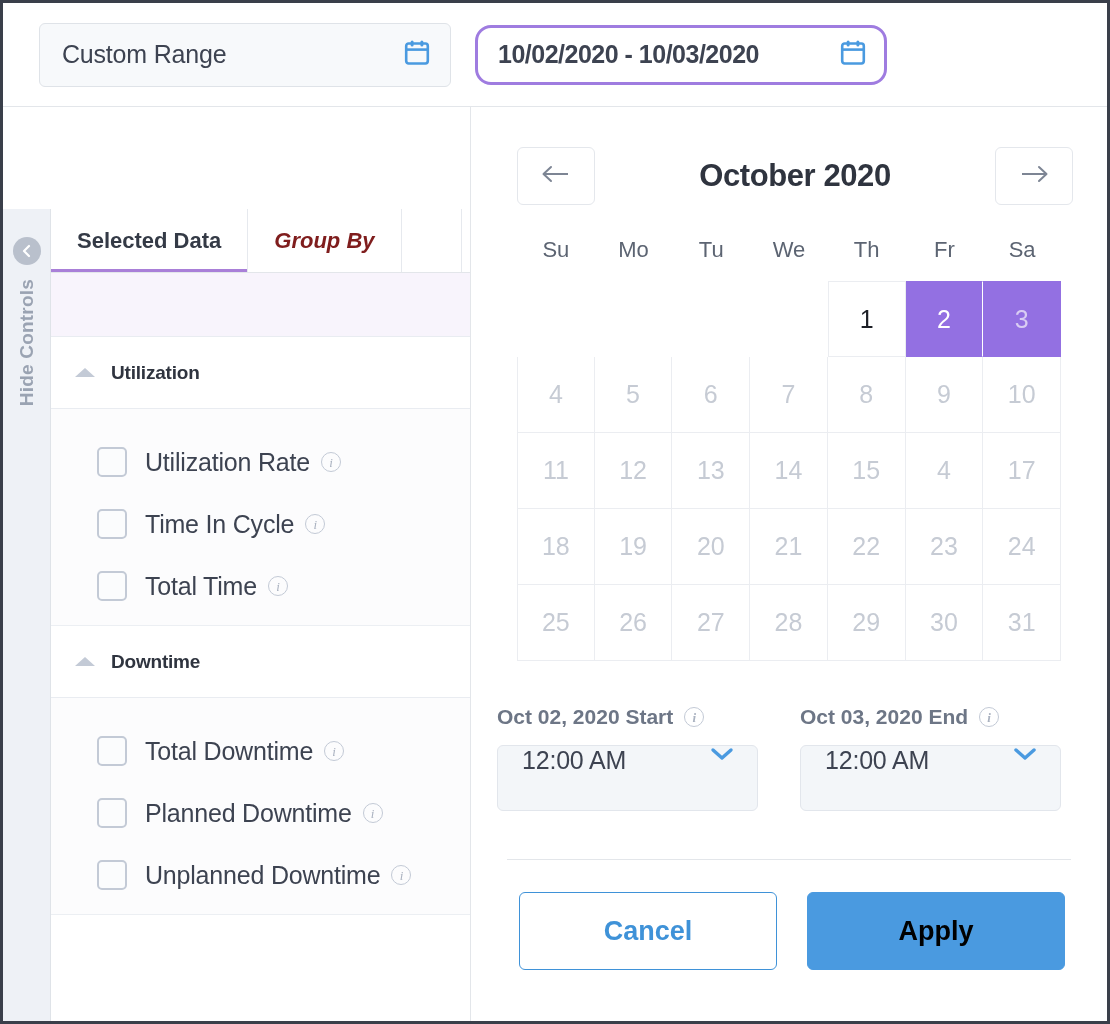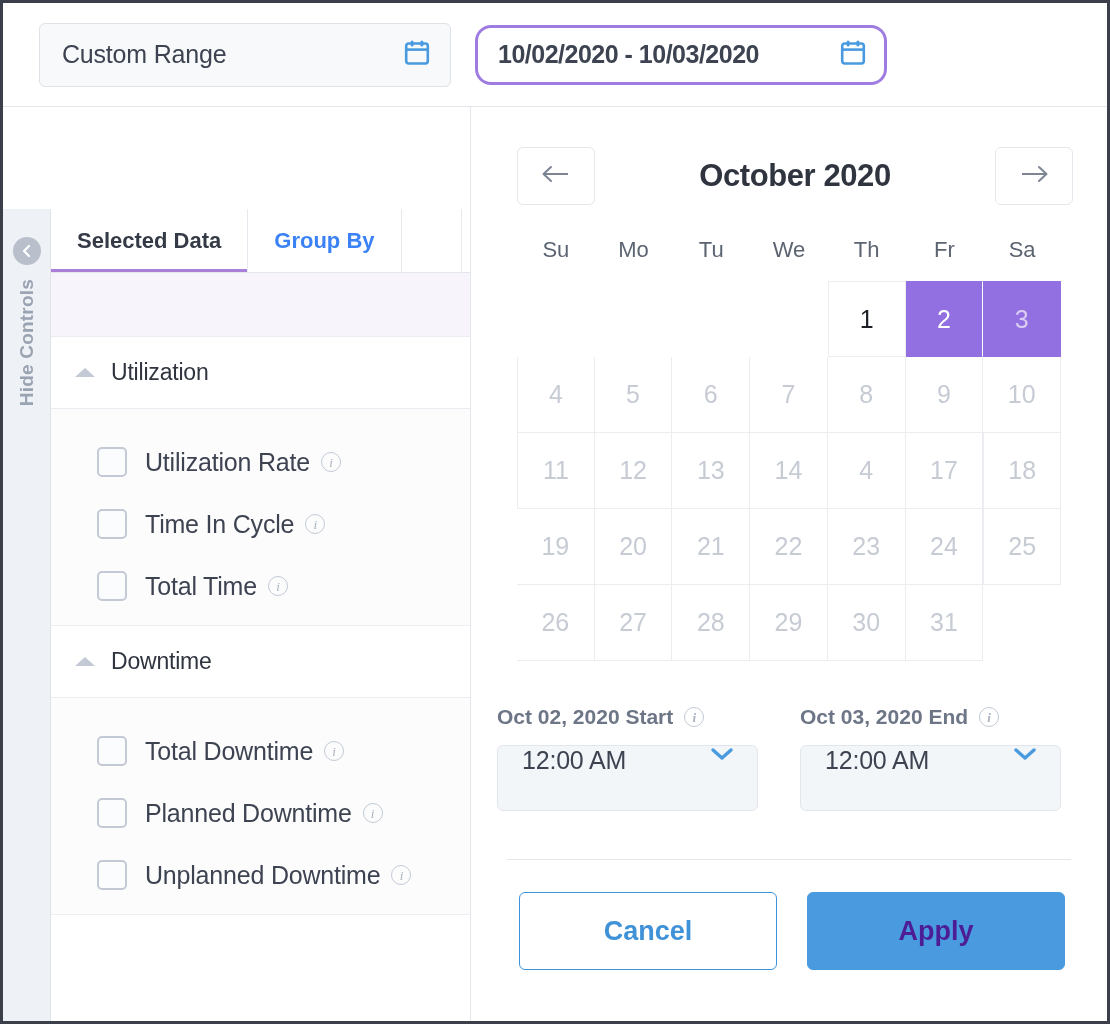--- a/index.html
+++ b/index.html
@@ -126,21 +126,21 @@
     font-size: 22px;
     font-weight: bold;
     border-right: 1px solid #e6e9ee;
     padding: 0 26px;
     position: relative;
   }
   .tab.active {
     color: #343a46;
     box-shadow: inset 0 -3px 0 0 #a97fd8;
   }
-  .tab.inactive { color: #3b82f6; }
+  .tab.inactive { color: #7f1d1d; font-style: italic; }
   .tab.blank { width: 60px; }
 
   .collapse-row {
     height: 64px;
     background: #f8f4fc;
     border-bottom: 1px solid #e9ecf1;
     display: flex;
     align-items: center;
     justify-content: flex-end;
     padding-right: 10px;
@@ -162,22 +162,22 @@
   }
   .caret {
     width: 0; height: 0;
     border-left: 10px solid transparent;
     border-right: 10px solid transparent;
     border-bottom: 9px solid #c3cad6;
     margin-right: 16px;
     flex: 0 0 auto;
   }
   .section-title {
-    font-size: 23px;
-    font-weight: normal;
+    font-size: 19px;
+    font-weight: bold;
     color: #2f343f;
     letter-spacing: -0.2px;
   }
   .section-actions {
     margin-left: auto;
     display: flex;
     align-items: baseline;
     gap: 10px;
     font-size: 22px;
     font-weight: bold;
@@ -354,21 +354,21 @@
     font-weight: bold;
   }
   .btn.cancel {
     background: #ffffff;
     border: 1.6px solid #3f92d8;
     color: #3f92d8;
   }
   .btn.apply {
     background: #4a9ae0;
     border: 1.6px solid #4a9ae0;
-    color: #4c1d95;
+    color: #000000;
   }
 </style>
 </head>
 <body>
 
 <div id="root">
 
   <div class="topbar">
 
     <div class="range-select">
@@ -520,20 +520,21 @@
         <div class="cell">5</div>
         <div class="cell">6</div>
         <div class="cell">7</div>
         <div class="cell">8</div>
         <div class="cell">9</div>
         <div class="cell">10</div>
         <div class="cell col0">11</div>
         <div class="cell">12</div>
         <div class="cell">13</div>
         <div class="cell">14</div>
+        <div class="cell">15</div>
         <div class="cell">4</div>
         <div class="cell">17</div>
         <div class="cell col0">18</div>
         <div class="cell">19</div>
         <div class="cell">20</div>
         <div class="cell">21</div>
         <div class="cell">22</div>
         <div class="cell">23</div>
         <div class="cell">24</div>
         <div class="cell col0">25</div>

